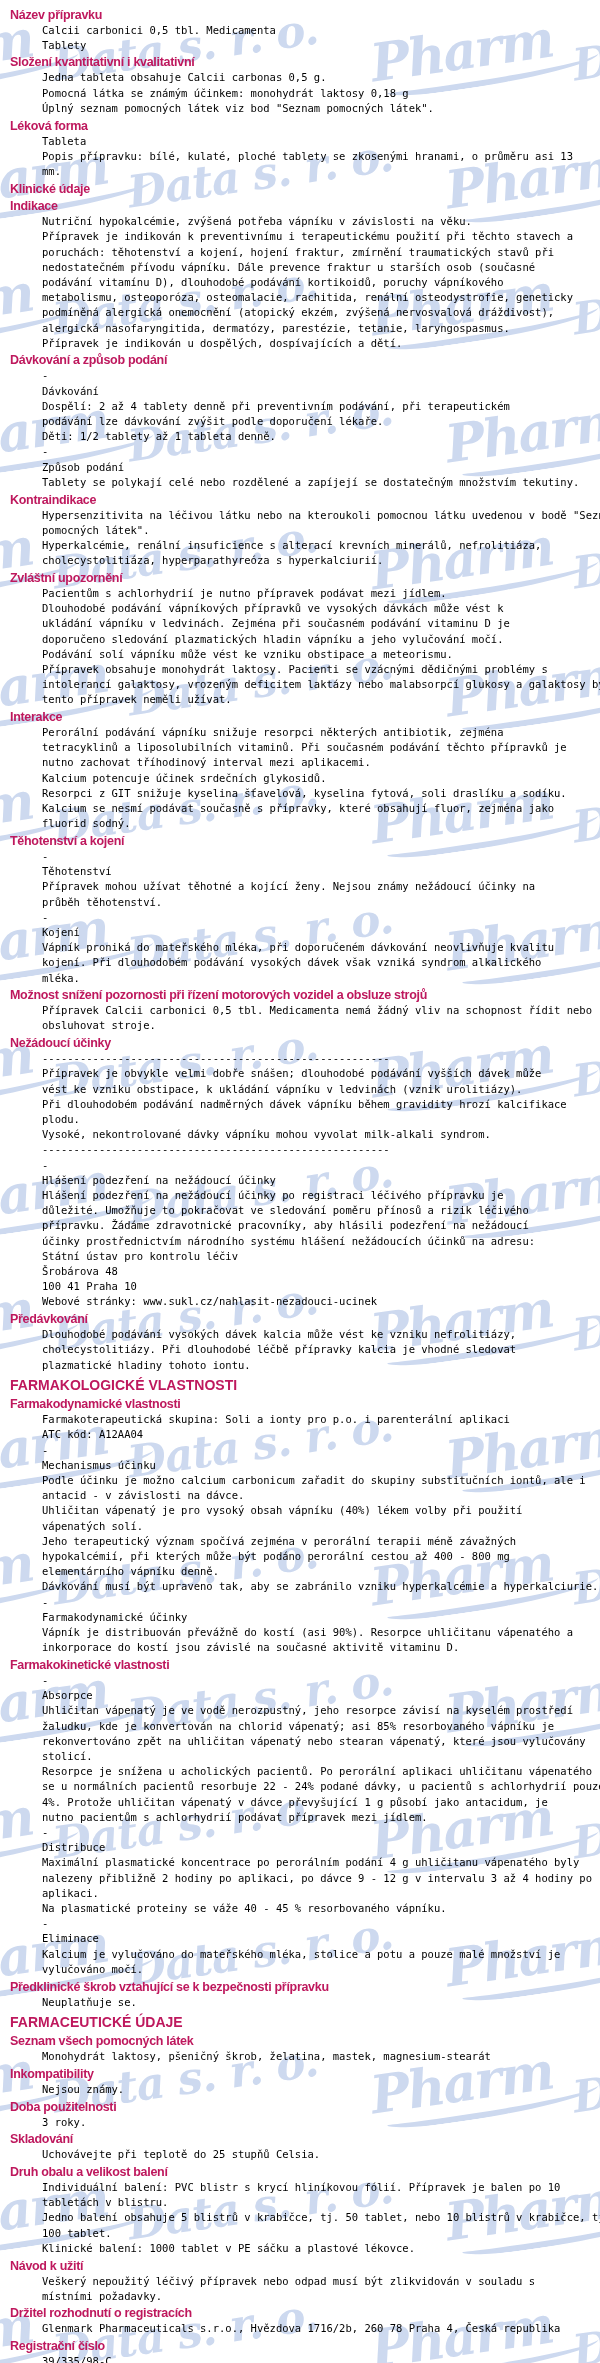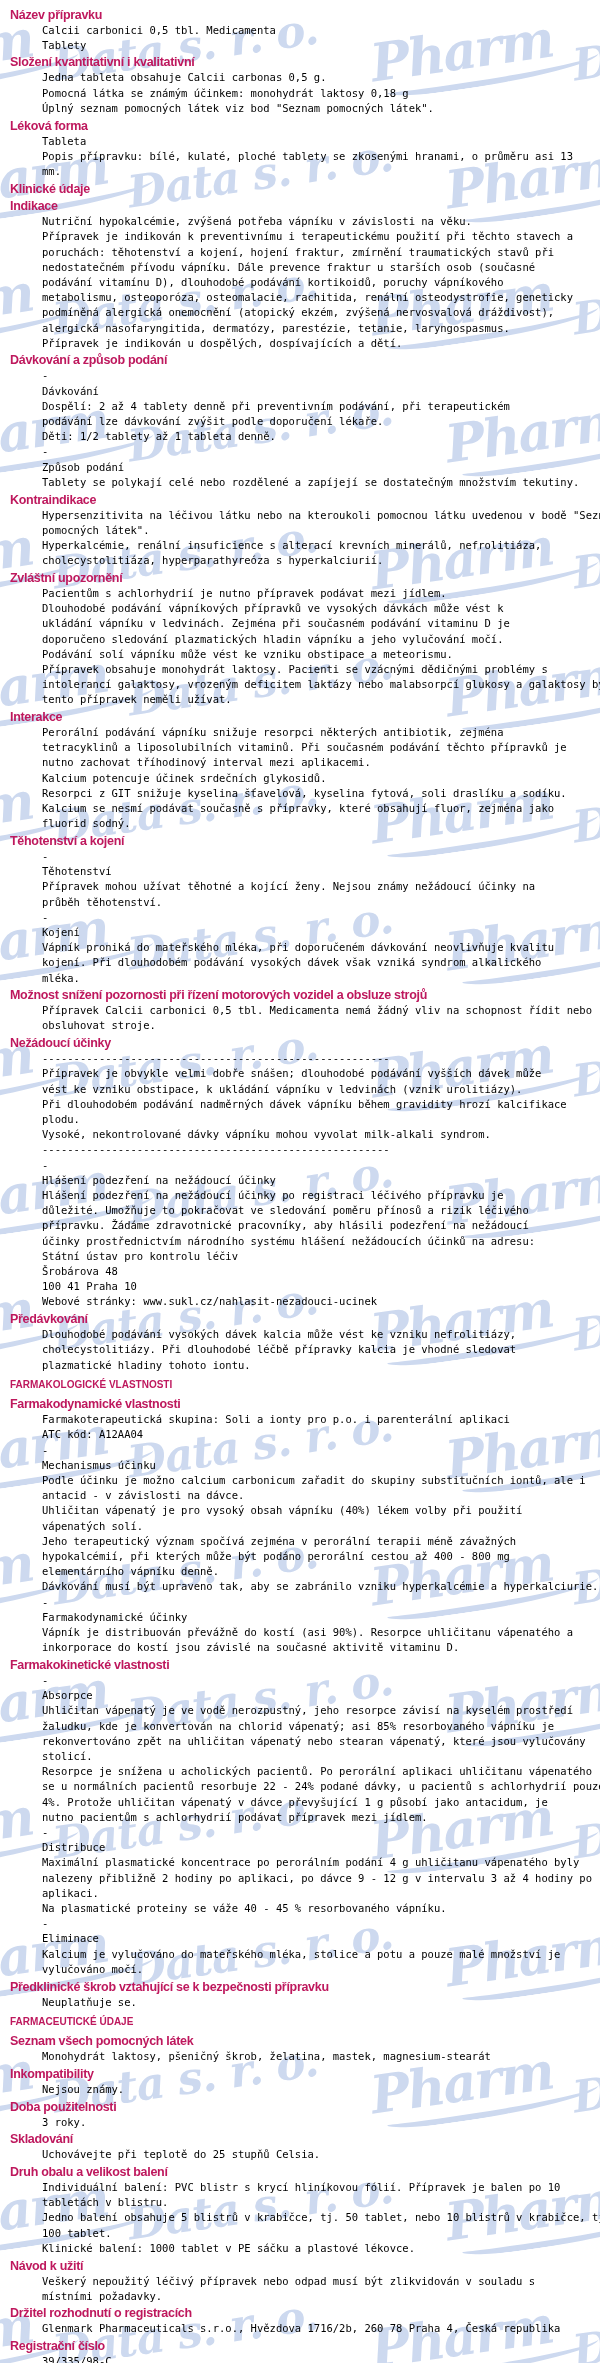--- a/index.html
+++ b/index.html
@@ -17,21 +17,21 @@
   .wm-b { font-size:44px; position:absolute; left:200px; top:34px; line-height:1; letter-spacing:-1px; }
   .wm-swoosh {
     position:absolute; left:12px; top:40px; width:215px; height:24px;
     border-bottom:6px solid currentColor; border-radius:0 0 100% 40%;
   }
   #content { position:relative; z-index:1; padding:5px 2px 0 10px; color:#000; }
   .sec-h {
     font-family:"Liberation Sans", sans-serif; font-weight:bold; font-size:12.5px;
     line-height:14px; padding:2.5px 0 1px 0; letter-spacing:-0.3px; color:#be185d;
   }
-  .sec-h.major { font-size:10px; line-height:16px; padding:4px 0 2px 0; letter-spacing:0; }
+  .sec-h.major { font-size:14px; line-height:16px; padding:4px 0 2px 0; letter-spacing:0; }
   .sec-body {
     font-family:"DejaVu Sans Mono", monospace; font-size:10.5px; line-height:15.2px;
     white-space:pre; color:#000;margin-left:32px;
   }
 </style>
 </head>
 <body>
 
 <div id="watermark-layer">
     <div class="wm" style="left: -150px; top: 25px; color: rgb(205, 217, 239);">

